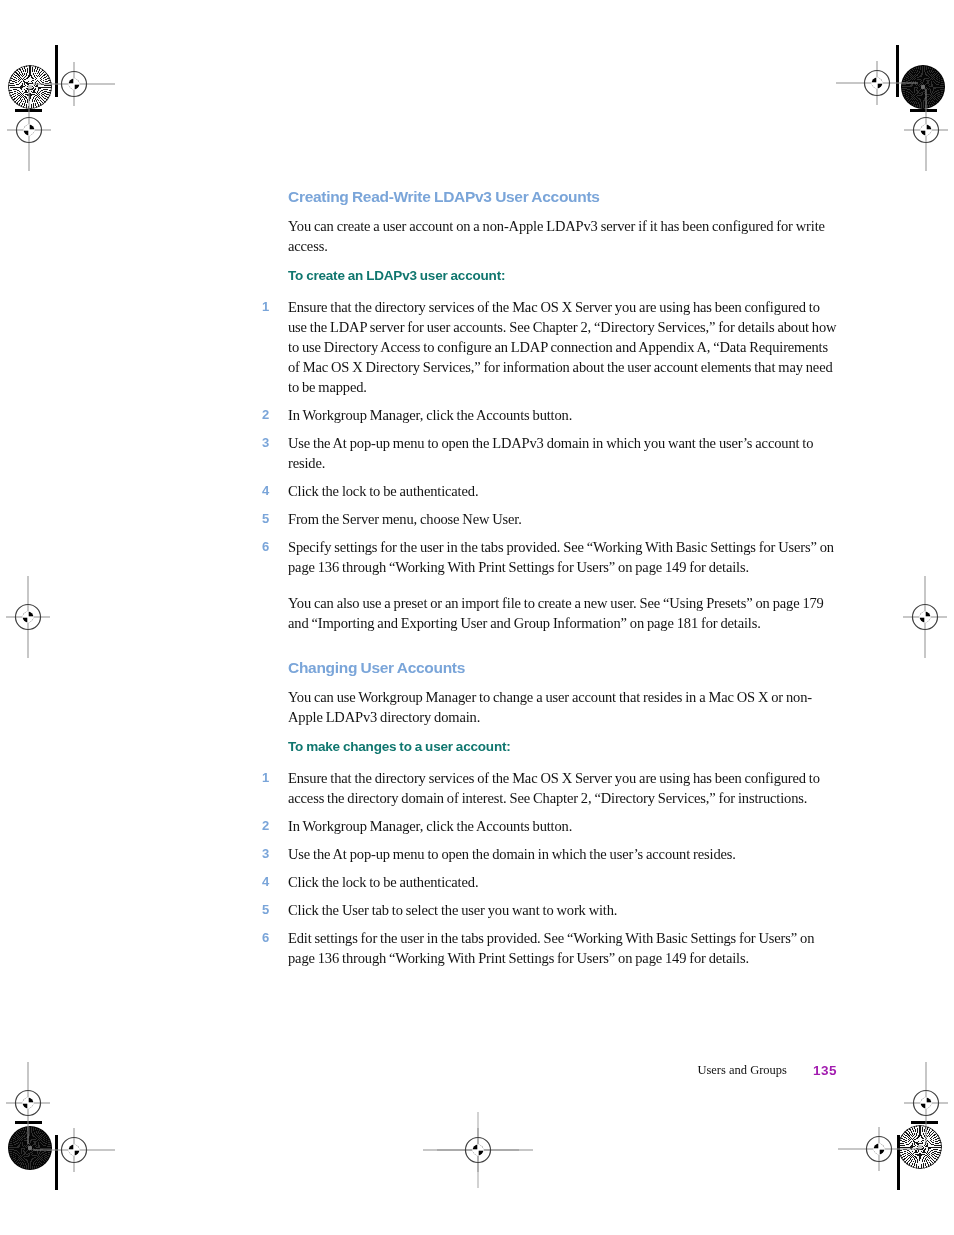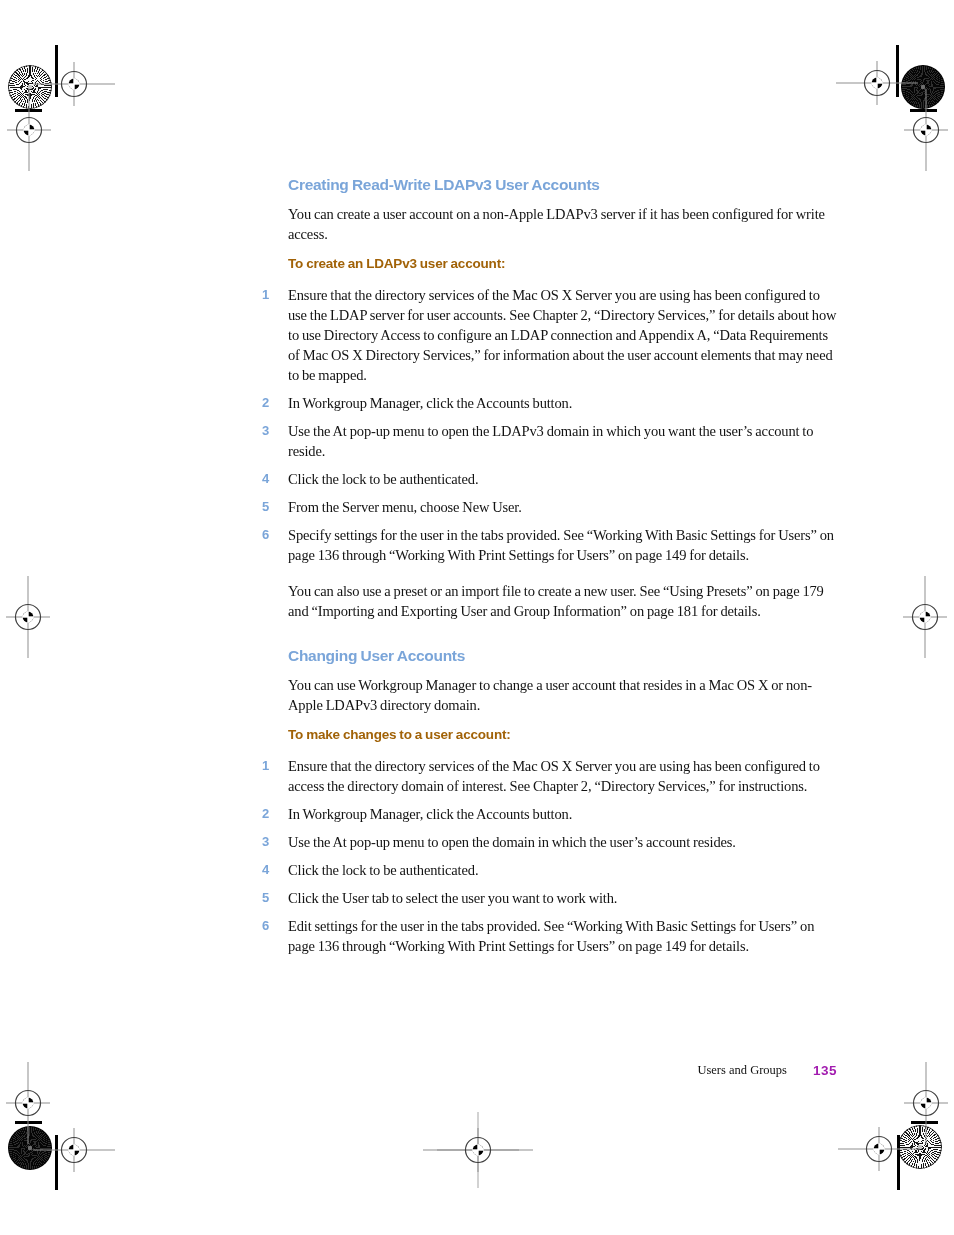--- a/index.html
+++ b/index.html
@@ -24,34 +24,34 @@
     background:
       radial-gradient(circle, #6f6f6f 0 2px, rgba(0,0,0,0) 2.5px),
       repeating-conic-gradient(#060606 0deg 3.8deg, #2f2f2f 3.8deg 5.8deg);
     box-shadow: inset 0 0 0 1px #000;
   }
   .bar{ background:#000; }
   svg.marks-overlay{ position:absolute; left:0; top:0; pointer-events:none; }
 
   
   .content{
-    position:absolute; left:260px; top:176px; width:580px;
+    position:absolute; left:260px; top:188px; width:580px;
     font-size:14.5px; line-height:20px; letter-spacing:-0.15px; word-spacing:-0.5px;
   }
   h2.section-heading{
     font-family:"Liberation Sans", sans-serif; font-weight:bold;
     font-size:15.5px; line-height:18px; letter-spacing:-0.3px;
     color:var(--heading-blue); margin:0 0 10px 28px;
   }
   h2.section-heading.later{ margin-top:26px; }
   p.body-para{ margin:0 0 12px 28px; }
   h3.task-heading{
     font-family:"Liberation Sans", sans-serif; font-weight:bold;
     font-size:13.5px; line-height:16px; letter-spacing:-0.2px;
-    color:#a16207; margin:1px 0 13px 28px;
+    color:#0f766e; margin:1px 0 13px 28px;
   }
   ol.steps{ list-style:none; margin:0; padding:0; }
   ol.steps li{ display:flex; margin:0 0 8px 0; }
   ol.steps .num{
     flex:0 0 28px; font-family:"Liberation Sans", sans-serif; font-weight:bold;
     font-size:13px; line-height:20px; color:var(--heading-blue);
     padding-left:2px;
   }
   ol.steps .txt{ flex:1; }
   p.note-para{ margin:16px 0 0 28px; }

